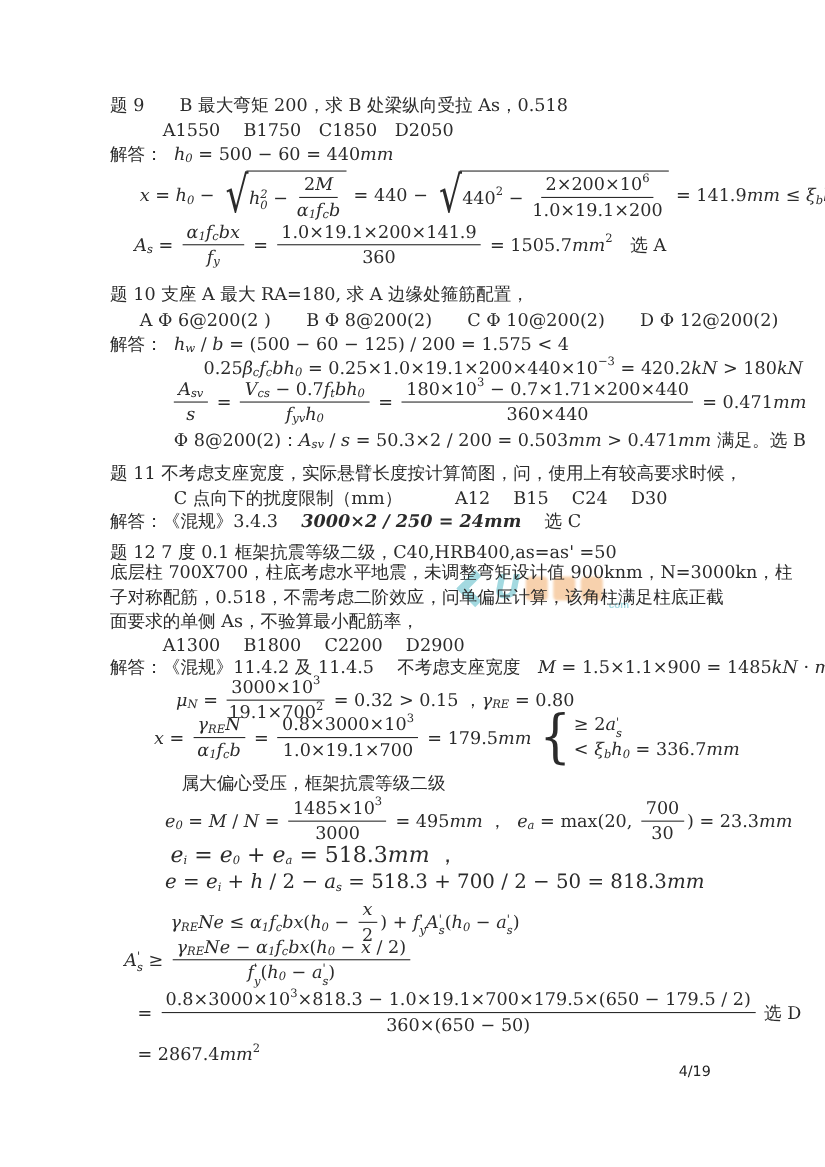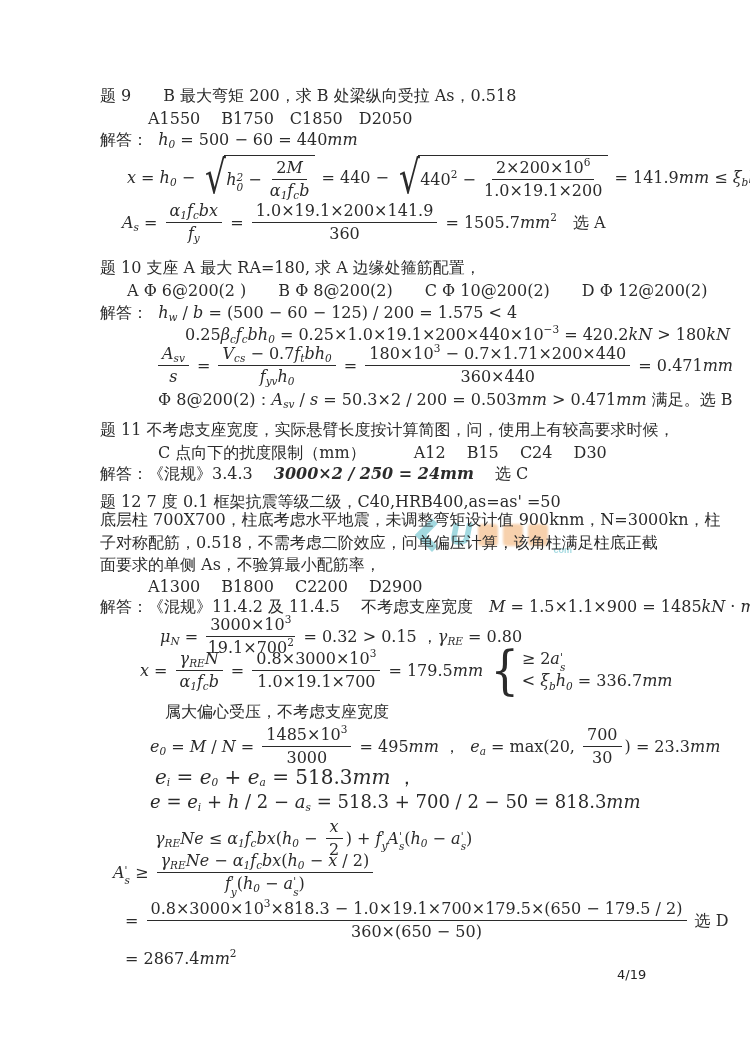--- a/index.html
+++ b/index.html
@@ -117,21 +117,21 @@
       <div class="line" style="top: 443px; left: 111px; margin-left: 47px;"><span class="tok-t">C 点向下的扰度限制（mm）　　　A12　 B15　 C24　 D30</span></div>
       <div class="line" style="top: 464px; left: 100px;"><span class="tok-t">解答：《混规》3.4.3　 </span><span class="tok-e">3000×2 / 250 = 24mm</span><span class="tok-t">　 选 C</span></div>
       <div class="line" style="top: 468px; left: 100px; margin-top: 24px;"><span class="tok-t">题 12 7 度 0.1 框架抗震等级二级，C40,HRB400,as=as' =50</span></div>
       <div class="line" style="top: 510px; left: 100px;"><span class="tok-t">底层柱 700X700，柱底考虑水平地震，未调整弯矩设计值 900knm，N=3000kn，柱</span></div>
       <div class="line" style="top: 533px; left: 100px; text-align: right;"><span class="tok-t">子对称配筋，0.518，不需考虑二阶效应，问单偏压计算，该角柱满足柱底正截</span></div>
       <div class="line" style="top: 555px; left: 100px;"><span class="tok-t">面要求的单侧 As，不验算最小配筋率，</span></div>
       <div class="line" style="top: 577px; left: 148px;"><span class="tok-t">A1300　 B1800　 C2200　 D2900</span></div>
       <div class="line" style="top: 597px; left: 100px;"><span class="tok-t">解答：《混规》11.4.2 及 11.4.5　 不考虑支座宽度　</span><span class="tok-i">M</span><span class="tok-t"> = 1.5×1.1×900 = 1485</span><span class="tok-i">kN</span><span class="tok-t"> · </span><span class="tok-i">m</span></div>
       <div class="line" style="top: 615px; left: 160px;"><span class="tok-grp"><span class="tok-i">μ</span><span class="tok-sub">N</span></span><span class="tok-t"> = </span><span class="frac"><span class="num"><span class="tok-t">3000×</span><span class="tok-grp"><span class="tok-t">10</span><span class="tok-sup">3</span></span></span><span class="den"><span class="tok-t">19.1×</span><span class="tok-grp"><span class="tok-t">700</span><span class="tok-sup">2</span></span></span></span><span class="tok-t"> = 0.32 &gt; 0.15 ，</span><span class="tok-grp"><span class="tok-i">γ</span><span class="tok-sub">RE</span></span><span class="tok-t"> = 0.80</span></div>
       <div class="line" style="top: 649px; left: 140px;"><span class="tok-i">x</span><span class="tok-t"> = </span><span class="frac"><span class="num"><span class="tok-grp"><span class="tok-i">γ</span><span class="tok-sub">RE</span></span><span class="tok-i">N</span></span><span class="den"><span class="tok-grp"><span class="tok-i">α</span><span class="tok-sub">1</span></span><span class="tok-grp"><span class="tok-i">f</span><span class="tok-sub">c</span></span><span class="tok-i">b</span></span></span><span class="tok-t"> = </span><span class="frac"><span class="num"><span class="tok-t">0.8×3000×</span><span class="tok-grp"><span class="tok-t">10</span><span class="tok-sup">3</span></span></span><span class="den"><span class="tok-t">1.0×19.1×700</span></span></span><span class="tok-t"> = 179.5</span><span class="tok-i">mm</span><span class="brace-grp"><span class="brace-chr">{</span><span class="brace-col"><span class="brace-row"><span class="tok-t">≥ 2</span><span class="tok-grp"><span class="tok-i">a</span><span class="ss-col"><span>'</span><span>s</span></span></span></span><span class="brace-row"><span class="tok-t">&lt; </span><span class="tok-grp"><span class="tok-i">ξ</span><span class="tok-sub">b</span></span><span class="tok-grp"><span class="tok-i">h</span><span class="tok-sub">0</span></span><span class="tok-t"> = 336.7</span><span class="tok-i">mm</span></span></span></span></div>
-      <div class="line" style="top: 702px; left: 165px;"><span class="tok-t">属大偏心受压，不考虑支座宽度</span></div>
+      <div class="line" style="top: 702px; left: 165px;"><span class="tok-t">属大偏心受压，框架抗震等级二级</span></div>
       <div class="line" style="top: 725px; left: 150px;"><span class="tok-grp"><span class="tok-i">e</span><span class="tok-sub">0</span></span><span class="tok-t"> = </span><span class="tok-i">M</span><span class="tok-t"> / </span><span class="tok-i">N</span><span class="tok-t"> = </span><span class="frac"><span class="num"><span class="tok-t">1485×</span><span class="tok-grp"><span class="tok-t">10</span><span class="tok-sup">3</span></span></span><span class="den"><span class="tok-t">3000</span></span></span><span class="tok-t"> = 495</span><span class="tok-i">mm</span><span class="tok-t"> ，  </span><span class="tok-grp"><span class="tok-i">e</span><span class="tok-sub">a</span></span><span class="tok-t"> = max(20, </span><span class="frac"><span class="num"><span class="tok-t">700</span></span><span class="den"><span class="tok-t">30</span></span></span><span class="tok-t">) = 23.3</span><span class="tok-i">mm</span></div>
       <div class="line" style="top: 765px; left: 155px; font-size: 20px;"><span class="tok-grp"><span class="tok-i">e</span><span class="tok-sub">i</span></span><span class="tok-t"> = </span><span class="tok-grp"><span class="tok-i">e</span><span class="tok-sub">0</span></span><span class="tok-t"> + </span><span class="tok-grp"><span class="tok-i">e</span><span class="tok-sub">a</span></span><span class="tok-t"> = 518.3</span><span class="tok-i">mm</span><span class="tok-t"> ，</span></div>
       <div class="line" style="top: 791px; left: 150px; font-size: 18px;"><span class="tok-i">e</span><span class="tok-t"> = </span><span class="tok-grp"><span class="tok-i">e</span><span class="tok-sub">i</span></span><span class="tok-t"> + </span><span class="tok-i">h</span><span class="tok-t"> / 2 − </span><span class="tok-grp"><span class="tok-i">a</span><span class="tok-sub">s</span></span><span class="tok-t"> = 518.3 + 700 / 2 − 50 = 818.3</span><span class="tok-i">mm</span></div>
       <div class="line" style="top: 817px; left: 155px;"><span class="tok-grp"><span class="tok-i">γ</span><span class="tok-sub">RE</span></span><span class="tok-i">Ne</span><span class="tok-t"> ≤ </span><span class="tok-grp"><span class="tok-i">α</span><span class="tok-sub">1</span></span><span class="tok-grp"><span class="tok-i">f</span><span class="tok-sub">c</span></span><span class="tok-i">bx</span><span class="tok-t">(</span><span class="tok-grp"><span class="tok-i">h</span><span class="tok-sub">0</span></span><span class="tok-t"> − </span><span class="frac"><span class="num"><span class="tok-i">x</span></span><span class="den"><span class="tok-t">2</span></span></span><span class="tok-t">) + </span><span class="tok-grp"><span class="tok-i">f</span><span class="ss-col"><span>'</span><span>y</span></span></span><span class="tok-grp"><span class="tok-i">A</span><span class="ss-col"><span>'</span><span>s</span></span></span><span class="tok-t">(</span><span class="tok-grp"><span class="tok-i">h</span><span class="tok-sub">0</span></span><span class="tok-t"> − </span><span class="tok-grp"><span class="tok-i">a</span><span class="ss-col"><span>'</span><span>s</span></span></span><span class="tok-t">)</span></div>
       <div class="line" style="top: 851px; left: 113px;"><span class="tok-grp"><span class="tok-i">A</span><span class="ss-col"><span>'</span><span>s</span></span></span><span class="tok-t"> ≥ </span><span class="frac"><span class="num"><span class="tok-grp"><span class="tok-i">γ</span><span class="tok-sub">RE</span></span><span class="tok-i">Ne</span><span class="tok-t"> − </span><span class="tok-grp"><span class="tok-i">α</span><span class="tok-sub">1</span></span><span class="tok-grp"><span class="tok-i">f</span><span class="tok-sub">c</span></span><span class="tok-i">bx</span><span class="tok-t">(</span><span class="tok-grp"><span class="tok-i">h</span><span class="tok-sub">0</span></span><span class="tok-t"> − </span><span class="tok-i">x</span><span class="tok-t"> / 2)</span></span><span class="den"><span class="tok-grp"><span class="tok-i">f</span><span class="ss-col"><span>'</span><span>y</span></span></span><span class="tok-t">(</span><span class="tok-grp"><span class="tok-i">h</span><span class="tok-sub">0</span></span><span class="tok-t"> − </span><span class="tok-grp"><span class="tok-i">a</span><span class="ss-col"><span>'</span><span>s</span></span></span><span class="tok-t">)</span></span></span></div>
       <div class="line" style="top: 899px; left: 125px;"><span class="tok-t">= </span><span class="frac"><span class="num"><span class="tok-t">0.8×3000×</span><span class="tok-grp"><span class="tok-t">10</span><span class="tok-sup">3</span></span><span class="tok-t">×818.3 − 1.0×19.1×700×179.5×(650 − 179.5 / 2)</span></span><span class="den"><span class="tok-t">360×(650 − 50)</span></span></span><span class="tok-t"> 选 D</span></div>
       <div class="line" style="top: 949px; left: 125px; text-align: center;"><span class="tok-t">= 2867.4</span><span class="tok-grp"><span class="tok-i">mm</span><span class="tok-sup">2</span></span></div>
     </div>
   <div id="page-number">4/19</div>
 </div>

